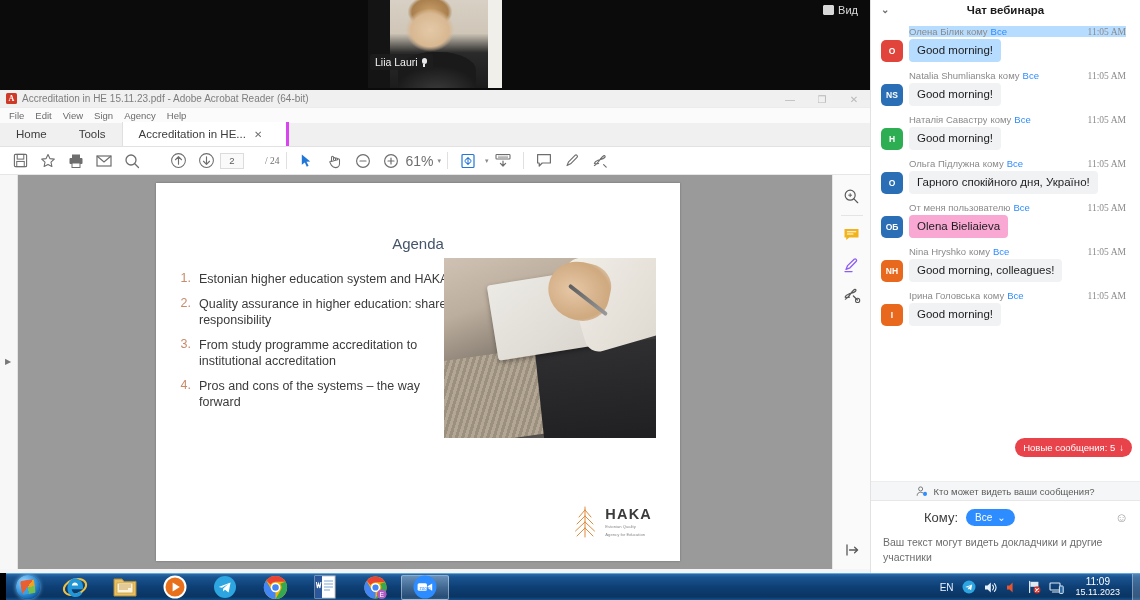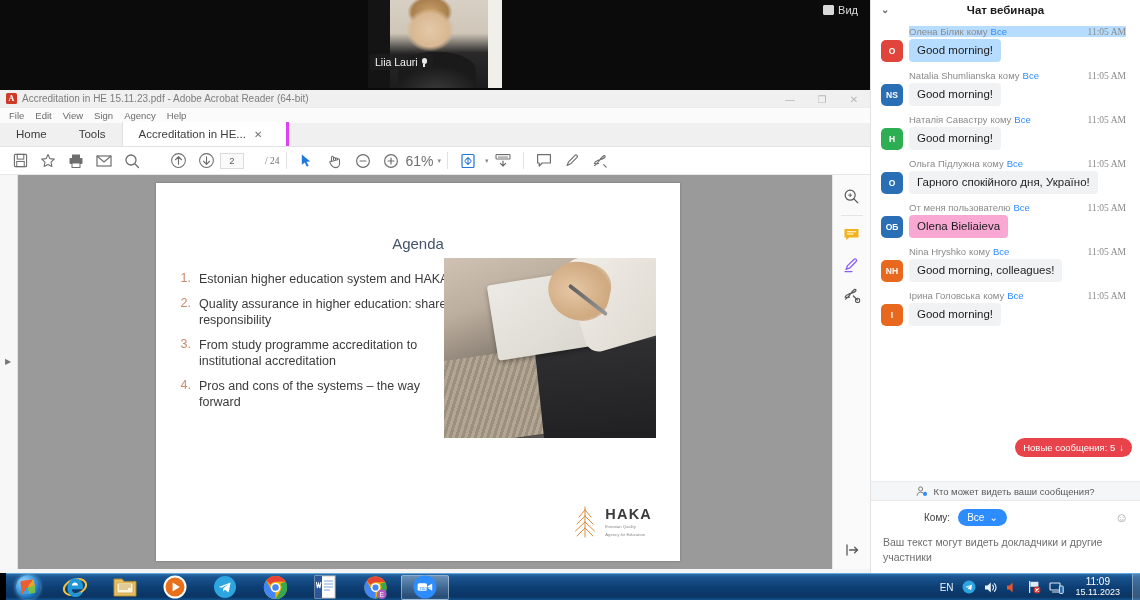--- a/index.html
+++ b/index.html
@@ -207,21 +207,21 @@
   .new-msgs {
     position:absolute; right: 8px; bottom: 24px; background:#e8434a; color:#fff;
     font-size: 9.5px; padding: 4px 8px; border-radius: 11px; display:flex; gap:4px; align-items:center;
   }
   .chat-notice {
     height: 19px; background:#f5f6f7; display:flex; align-items:center; justify-content:center;
     gap:5px; font-size: 9.5px; color:#5a5a5a; border-top:1px solid #ededed;
   }
   .chat-compose { border-top:1px solid #e7e7e7; padding: 8px 12px; position:relative; }
   .cc-row { display:flex; align-items:center; gap:8px; }
-  .cc-label { font-size: 10px; color:#3c3c3c;padding-left:41px; }
+  .cc-label { font-size: 13px; color:#3c3c3c;padding-left:41px; }
   .cc-pill {
     background:#2d8cff; color:#fff; font-size:10px; border-radius:11px;
     padding: 3px 9px; display:flex; align-items:center; gap:5px;
   }
   .cc-emoji { margin-left:auto; color:#9a9a9a; font-size:13px; }
   .cc-placeholder { margin-top: 9px; font-size: 10.5px; color:#6e6e6e; line-height:15px; }
 
   
   .taskbar {
     position:absolute; left:6px; bottom:0; width:1140px; height:27px;

